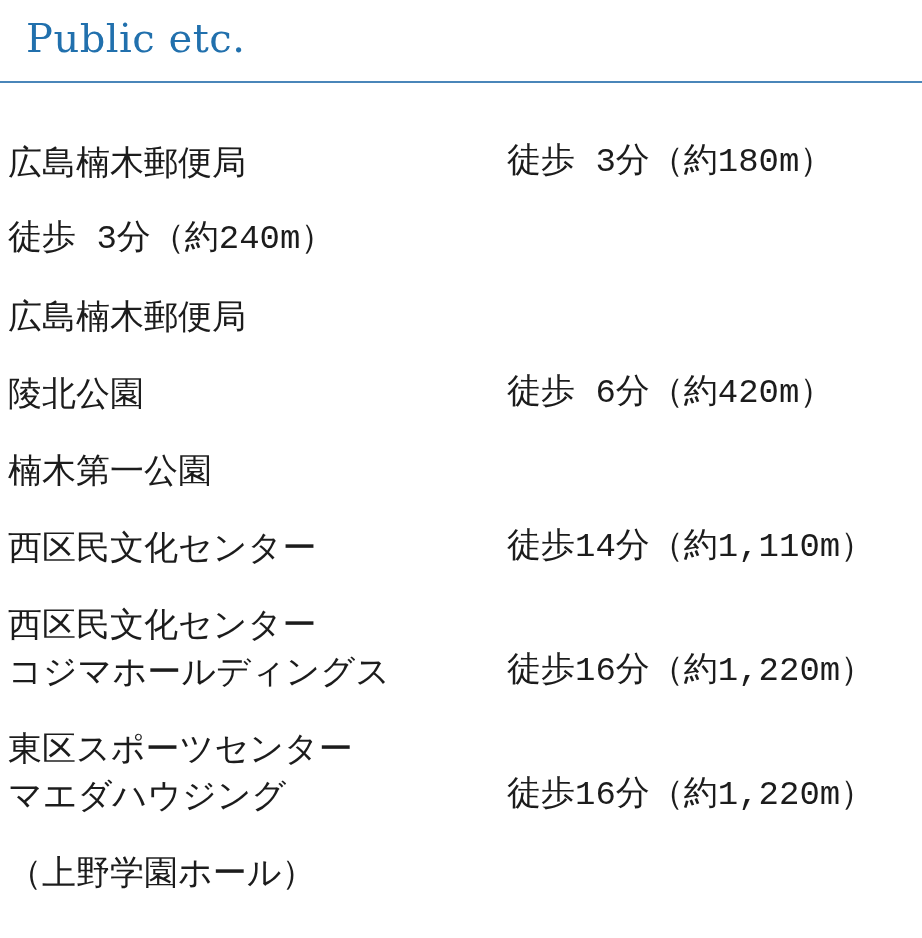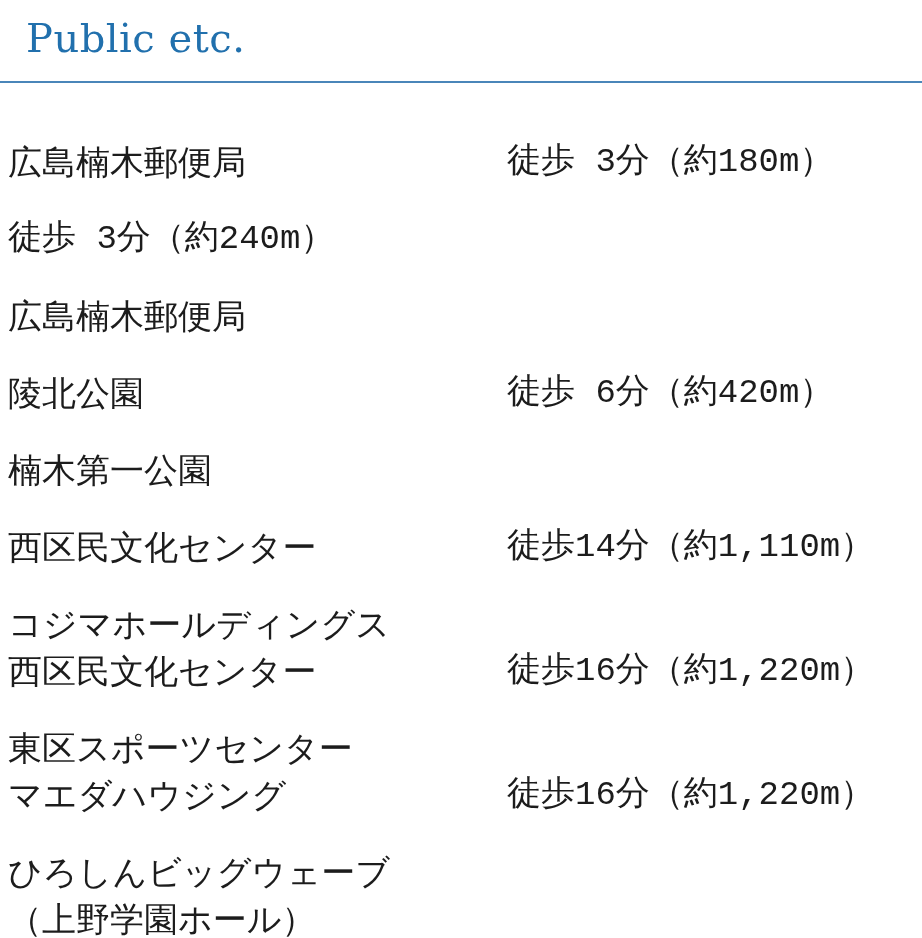--- a/index.html
+++ b/index.html
@@ -93,32 +93,31 @@
         </div>
       </div>
       <div class="facility-row">
         <div class="facility-name">
           <span class="name-line">西区民文化センター</span>
         </div>
         <div class="walk-distance">徒歩14分（約1,110m）</div>
       </div>
       <div class="facility-row">
         <div class="facility-name">
+          <span class="name-line">西区民文化センター</span>
           <span class="name-line">コジマホールディングス</span>
-          <span class="name-line">西区民文化センター</span>
         </div>
         <div class="walk-distance">徒歩16分（約1,220m）</div>
       </div>
       <div class="facility-row">
         <div class="facility-name">
           <span class="name-line">東区スポーツセンター</span>
           <span class="name-line">マエダハウジング</span>
         </div>
         <div class="walk-distance">徒歩16分（約1,220m）</div>
       </div>
       <div class="facility-row">
         <div class="facility-name">
-          <span class="name-line">ひろしんビッグウェーブ</span>
           <span class="name-line">（上野学園ホール）</span>
         </div>
       </div>
     </div>
 </div>
 
 </body></html>

